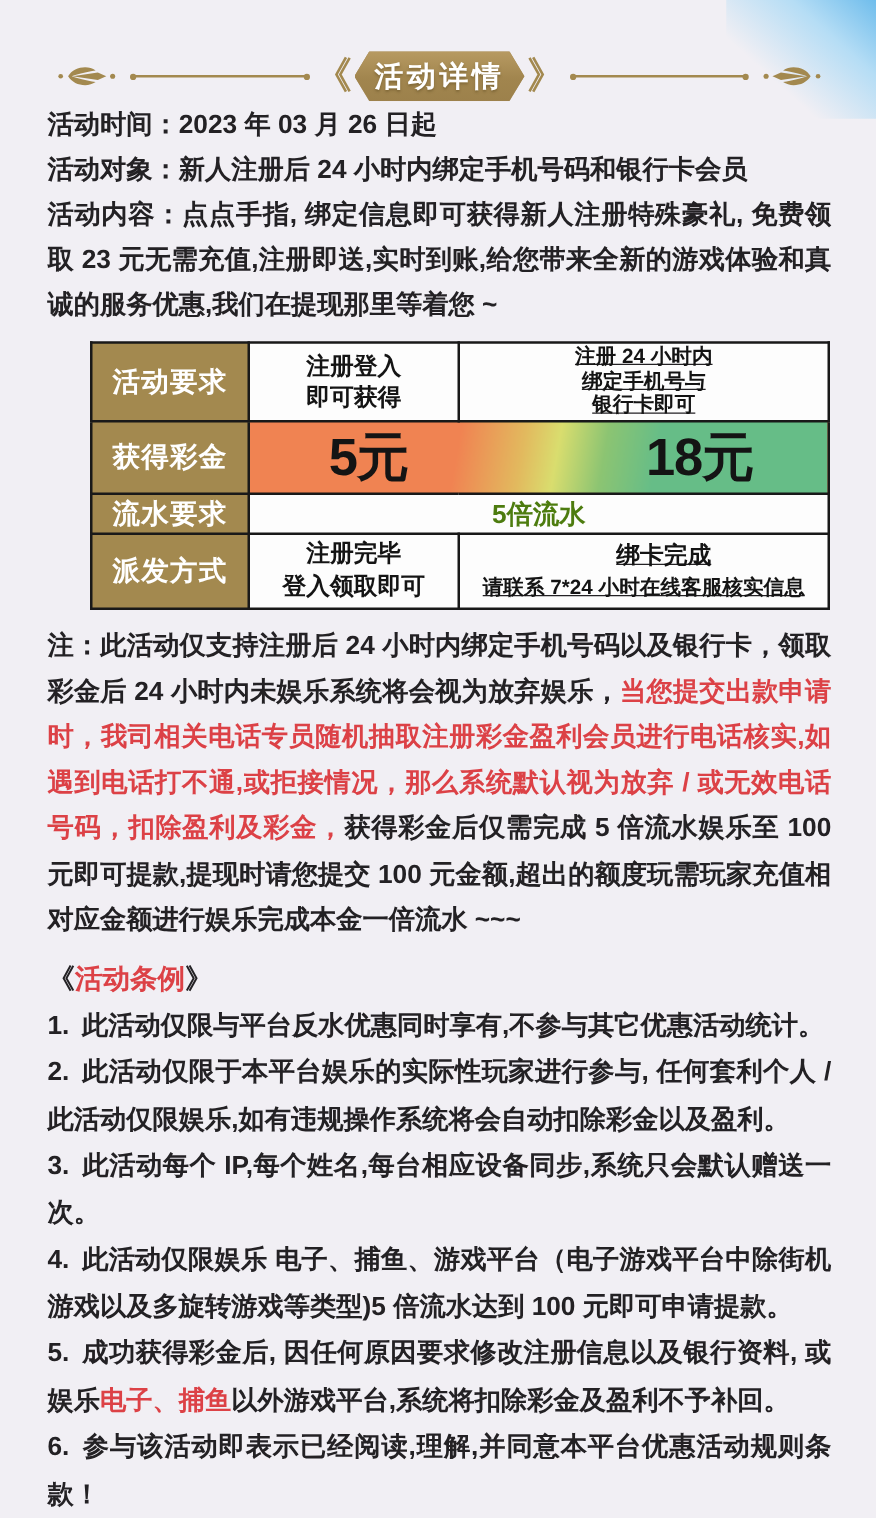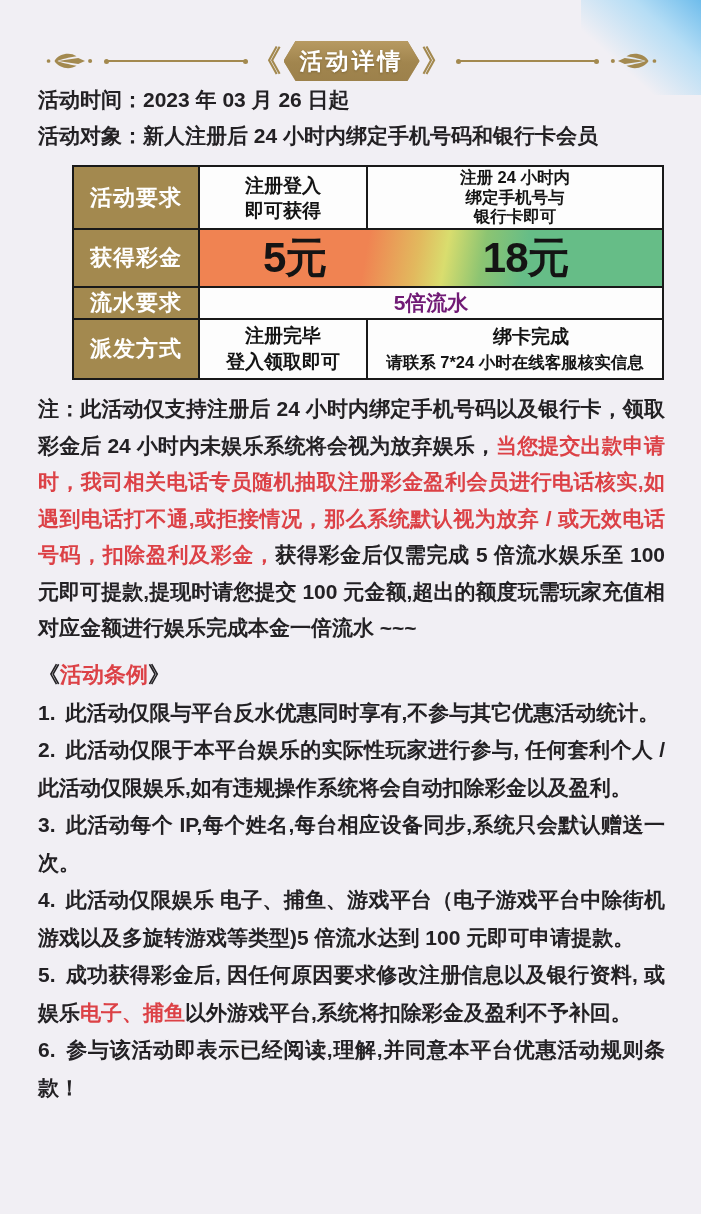--- a/index.html
+++ b/index.html
@@ -68,36 +68,36 @@
     table-layout: fixed;
   }
   .bonus-table th, .bonus-table td { border: 2.5px solid #191919; }
   .bonus-table th {
     background: var(--gold-cell);
     color: #ffffff; font-size: 22px; font-weight: 700; letter-spacing: 1px;
     width: 126px; text-align: center;
   }
   .bonus-table td { background: #fdfdfd; text-align: center; vertical-align: middle; }
   .col2 { width: 168px; }
-  .col3 { width: 296px; }
+  .col3 { width: 296px; text-decoration: underline; }
   .cell-lines span { display: block; font-weight: 700; color: #141414; }
   .row-req { height: 63px; }
   .row-req .col2 span { font-size: 19px; line-height: 25px; }
   .row-req .col3 span { font-size: 16.5px; line-height: 19.5px; }
   .row-bonus { height: 47px; }
   .gradient-cell {
     padding: 0;
     background: linear-gradient(100deg, var(--orange) 0%, var(--orange) 36%, #e2b95e 47%, #d9dd6e 53%, #8cc472 61%, var(--green) 70%, var(--green) 100%) !important;
   }
-  .gradient-inner { display: flex; width: 100%; height: 100%; align-items: center; }
+  .gradient-inner { display: flex; width: 100%; height: 100%; align-items: center; gap: 34px; }
   .bonus-val { font-size: 42px; font-weight: 900; color: #141414; letter-spacing: -1px; }
   .bonus-left { flex: 0 0 41%; text-align: center; }
   .bonus-right { flex: 0 0 59%; text-align: center; }
   .row-turnover { height: 15px; }
-  .row-turnover td { font-size: 21px; font-weight: 700; color: #701a75; }
+  .row-turnover td { font-size: 21px; font-weight: 700; color: #4d7c0f; }
   .row-dispatch { height: 60px; }
   .row-dispatch .col2 span { font-size: 19px; line-height: 26px; }
   .row-dispatch .col3 span.l1 { font-size: 19px; line-height: 26px; padding-left: 32px; }
   .row-dispatch .col3 span.l2 { font-size: 16.5px; line-height: 24px; }
 
   
   .note {
     margin-top: 11px;
     font-size: 21px; line-height: 36.5px; font-weight: 600;
     text-align: justify;
@@ -134,20 +134,21 @@
       <circle cx="3" cy="13" r="2.2"></circle>
       <path d="M10,13 C15,4.5 28,2 36,7.5 C27,9 18,11 13.5,13 C18,15 27,17 36,18.5 C28,24 15,21.5 10,13 Z"></path>
       <path d="M14,13 L38,9.5 L46,13 L38,16.5 Z"></path>
       <circle cx="52" cy="13" r="2.4"></circle>
     </svg>
   </div>
 
   <div class="info">
     <p>活动时间：2023 年 03 月 26 日起</p>
     <p>活动对象：新人注册后 24 小时内绑定手机号码和银行卡会员</p>
+    <p>活动内容：点点手指, 绑定信息即可获得新人注册特殊豪礼, 免费领取 23 元无需充值,注册即送,实时到账,给您带来全新的游戏体验和真诚的服务优惠,我们在提现那里等着您 ~</p>
   </div>
 
   <table class="bonus-table">
     <tbody>
         <tr class="row-req">
       <th>活动要求</th>
       <td class="col2 cell-lines">
         <span>注册登入</span>
         <span>即可获得</span>
       </td>

